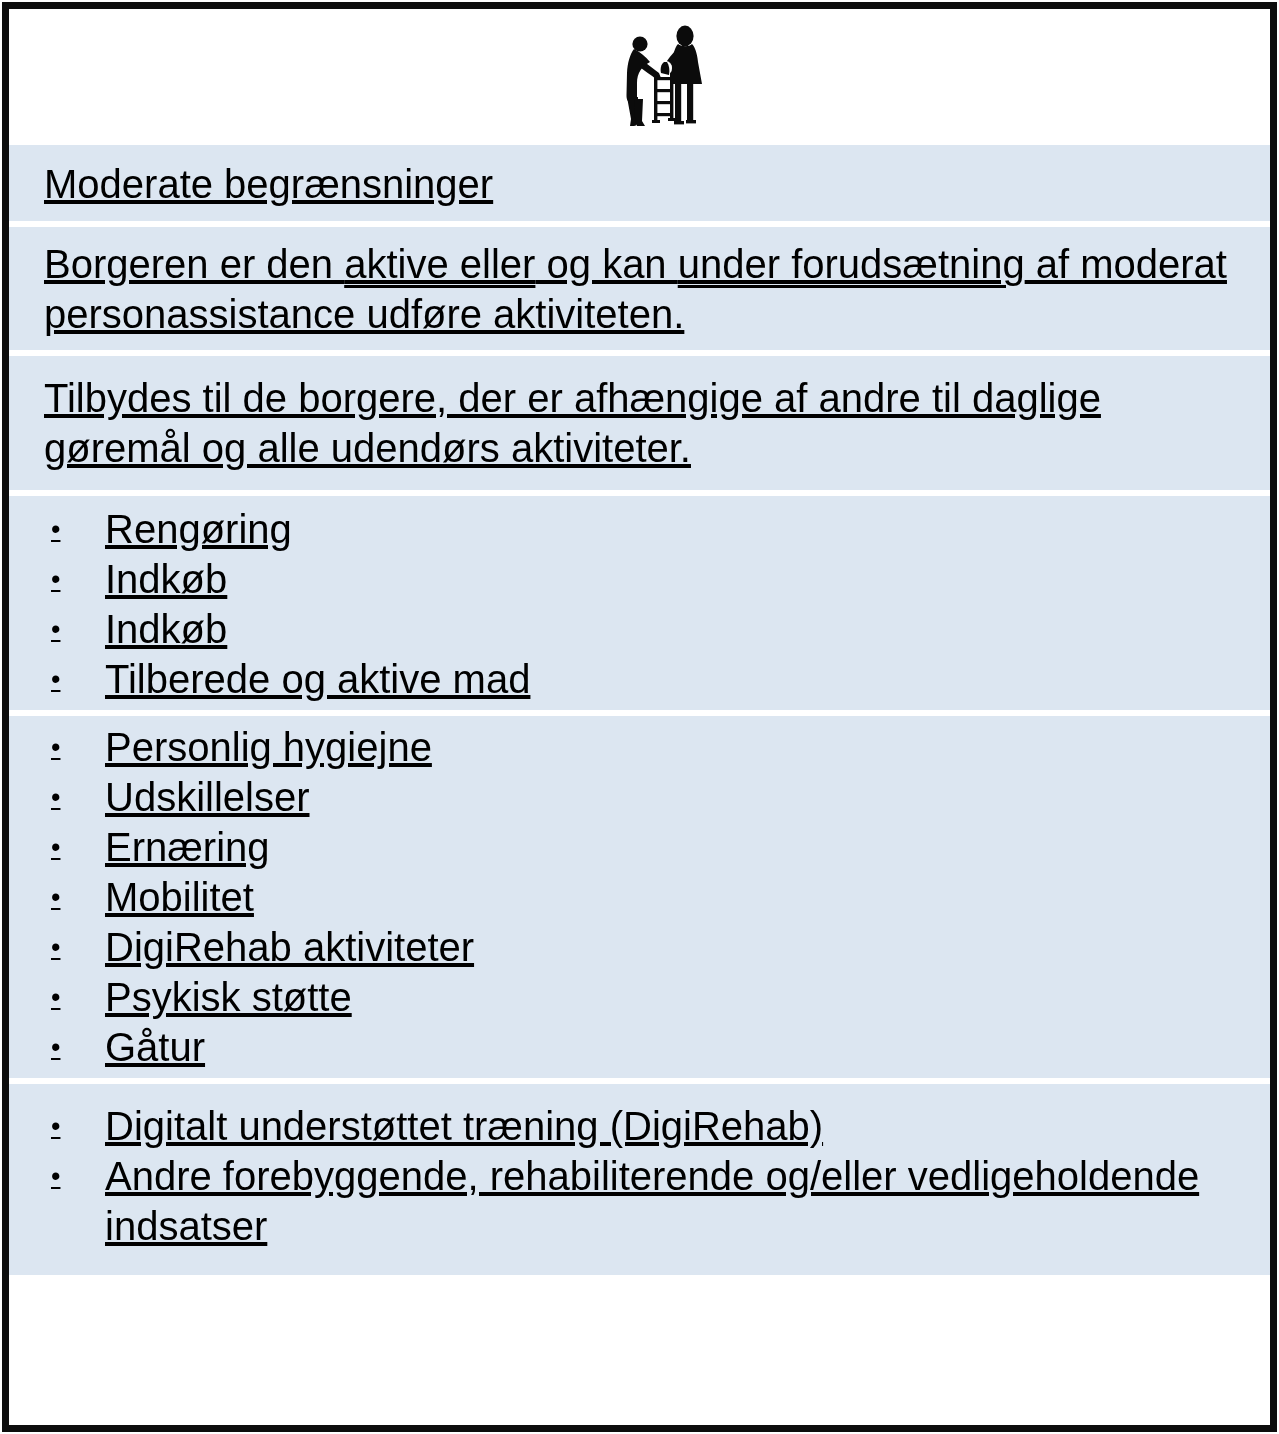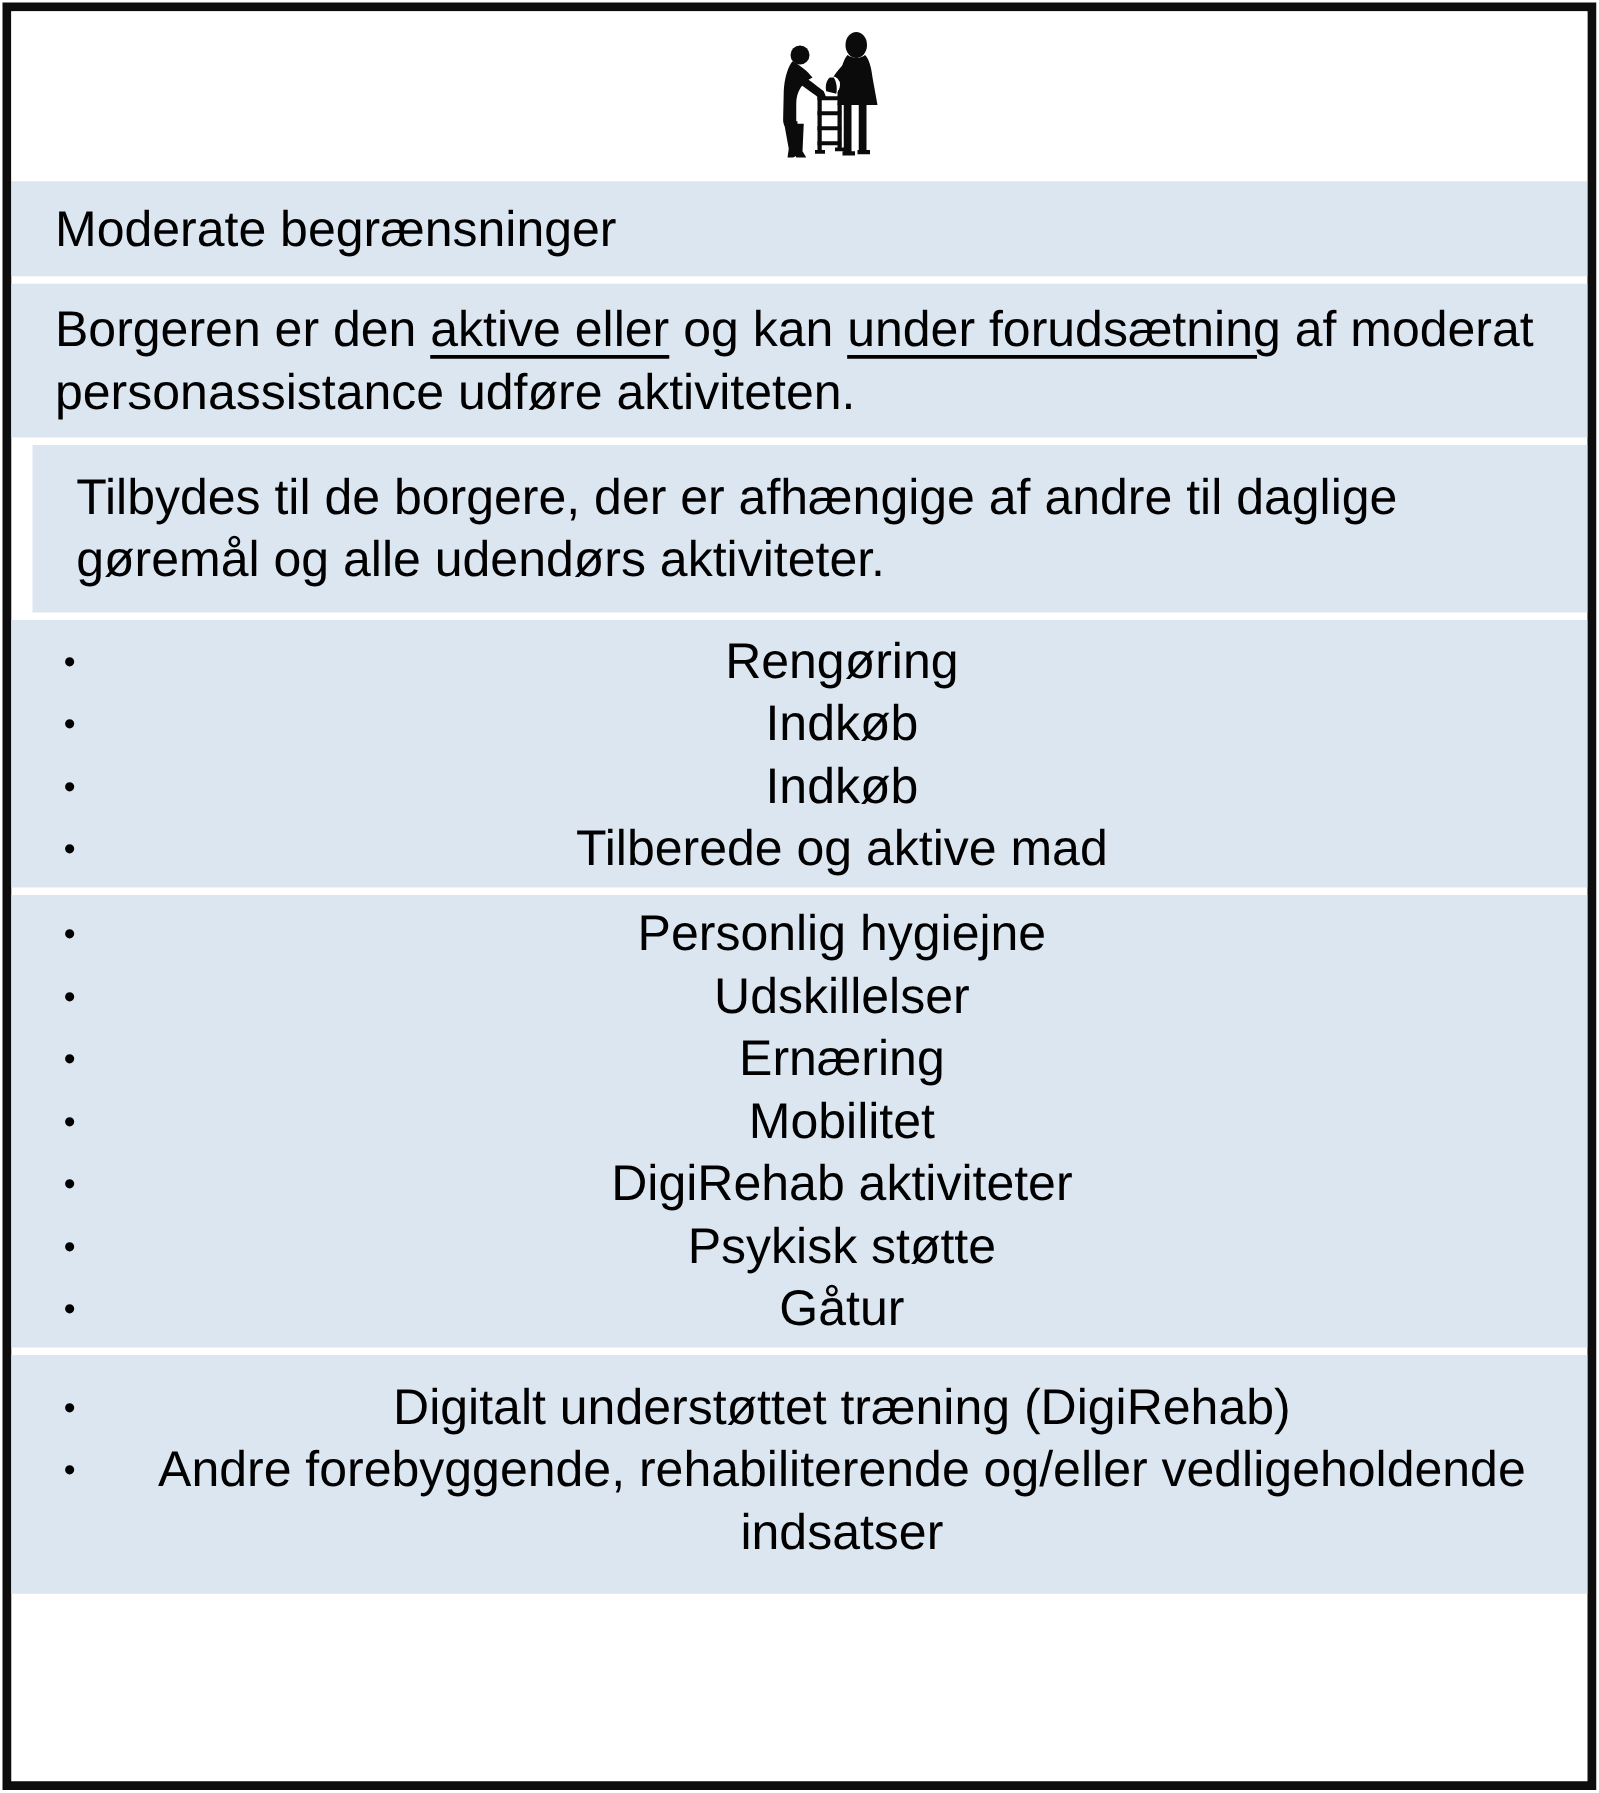--- a/index.html
+++ b/index.html
@@ -12,20 +12,21 @@
   }
   .frame {
     position: absolute;
     left: 2px;
     top: 2px;
     width: 1261px;
     height: 1416px;
     border: 7px solid #0d0d0d;
     background: #ffffff;
     overflow: hidden;
+    text-decoration: underline;
   }
   .header {
     height: 136px;
     background: #ffffff;
     display: flex;
     justify-content: center;
     align-items: flex-start;
   }
   .header svg {
     margin-top: 14px;
@@ -36,21 +37,21 @@
     margin-bottom: 6px;
     padding-left: 35px;
     padding-right: 28px;
     font-size: 40px;
     line-height: 50px;
     color: #000000;
     letter-spacing: 0px;
   }
   .row-title    { padding-top: 14px; padding-bottom: 12px; }
   .row-para2    { padding-top: 12px; padding-bottom: 11px; }
-  .row-para3    { padding-top: 17px; padding-bottom: 17px; margin-left: 17px; }
+  .row-para3    { padding-top: 17px; padding-bottom: 17px; }
   .row-sec4     { padding-top: 8px;  padding-bottom: 6px;  }
   .row-sec5     { padding-top: 6px;  padding-bottom: 6px;  }
   .row-sec6     { padding-top: 17px; padding-bottom: 24px; margin-bottom: 0; }
   .u {
     text-decoration: underline;
     text-decoration-thickness: 3px;
     text-underline-offset: 7px;
   }
   .heading {
     display: block;
@@ -65,21 +66,20 @@
     align-items: flex-start;
   }
   ul.blist .bullet {
     flex: 0 0 54px;
     padding-left: 7px;
     font-size: 27px;
     line-height: 50px;
   }
   ul.blist .btext {
     flex: 1;
-    text-align: center;
   }
   .para { display: block; }
 </style>
 </head>
 <body>
 
 <div class="frame">
 
   <div class="header">
     <svg width="96" height="110" viewBox="0 0 96 110" aria-hidden="true">

